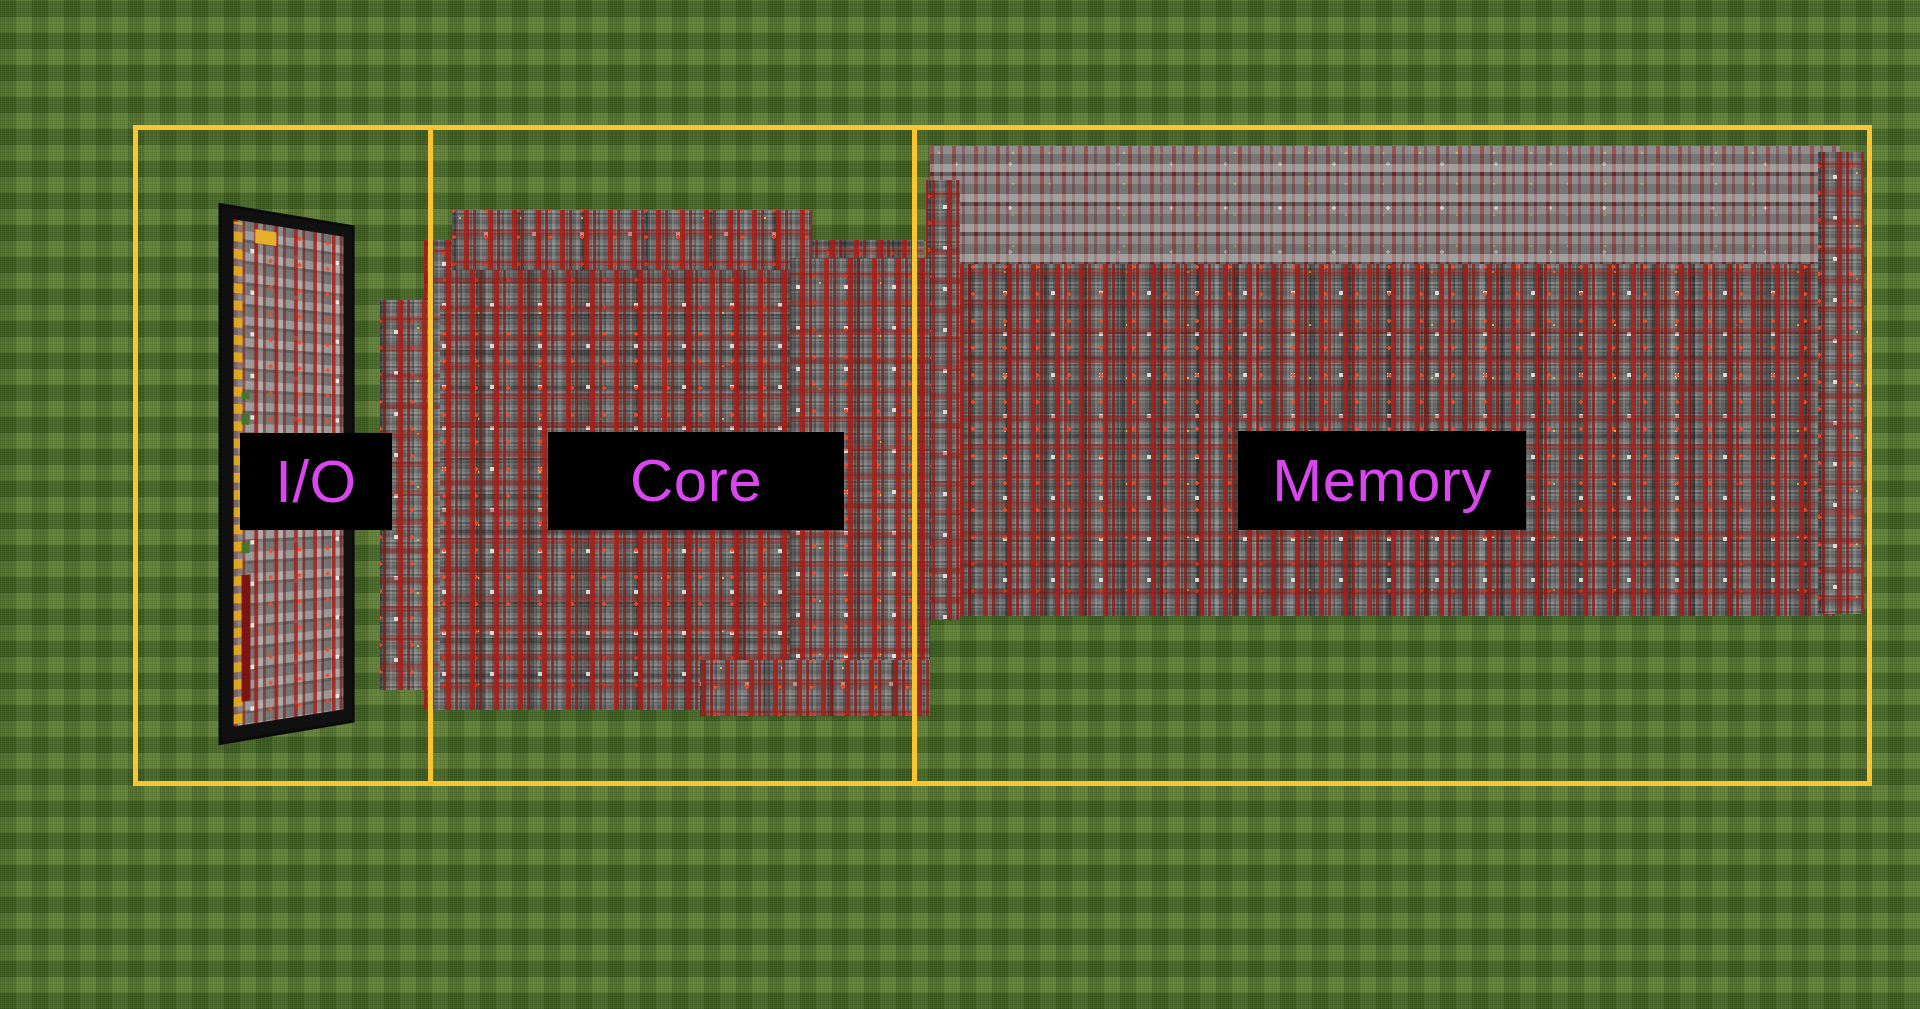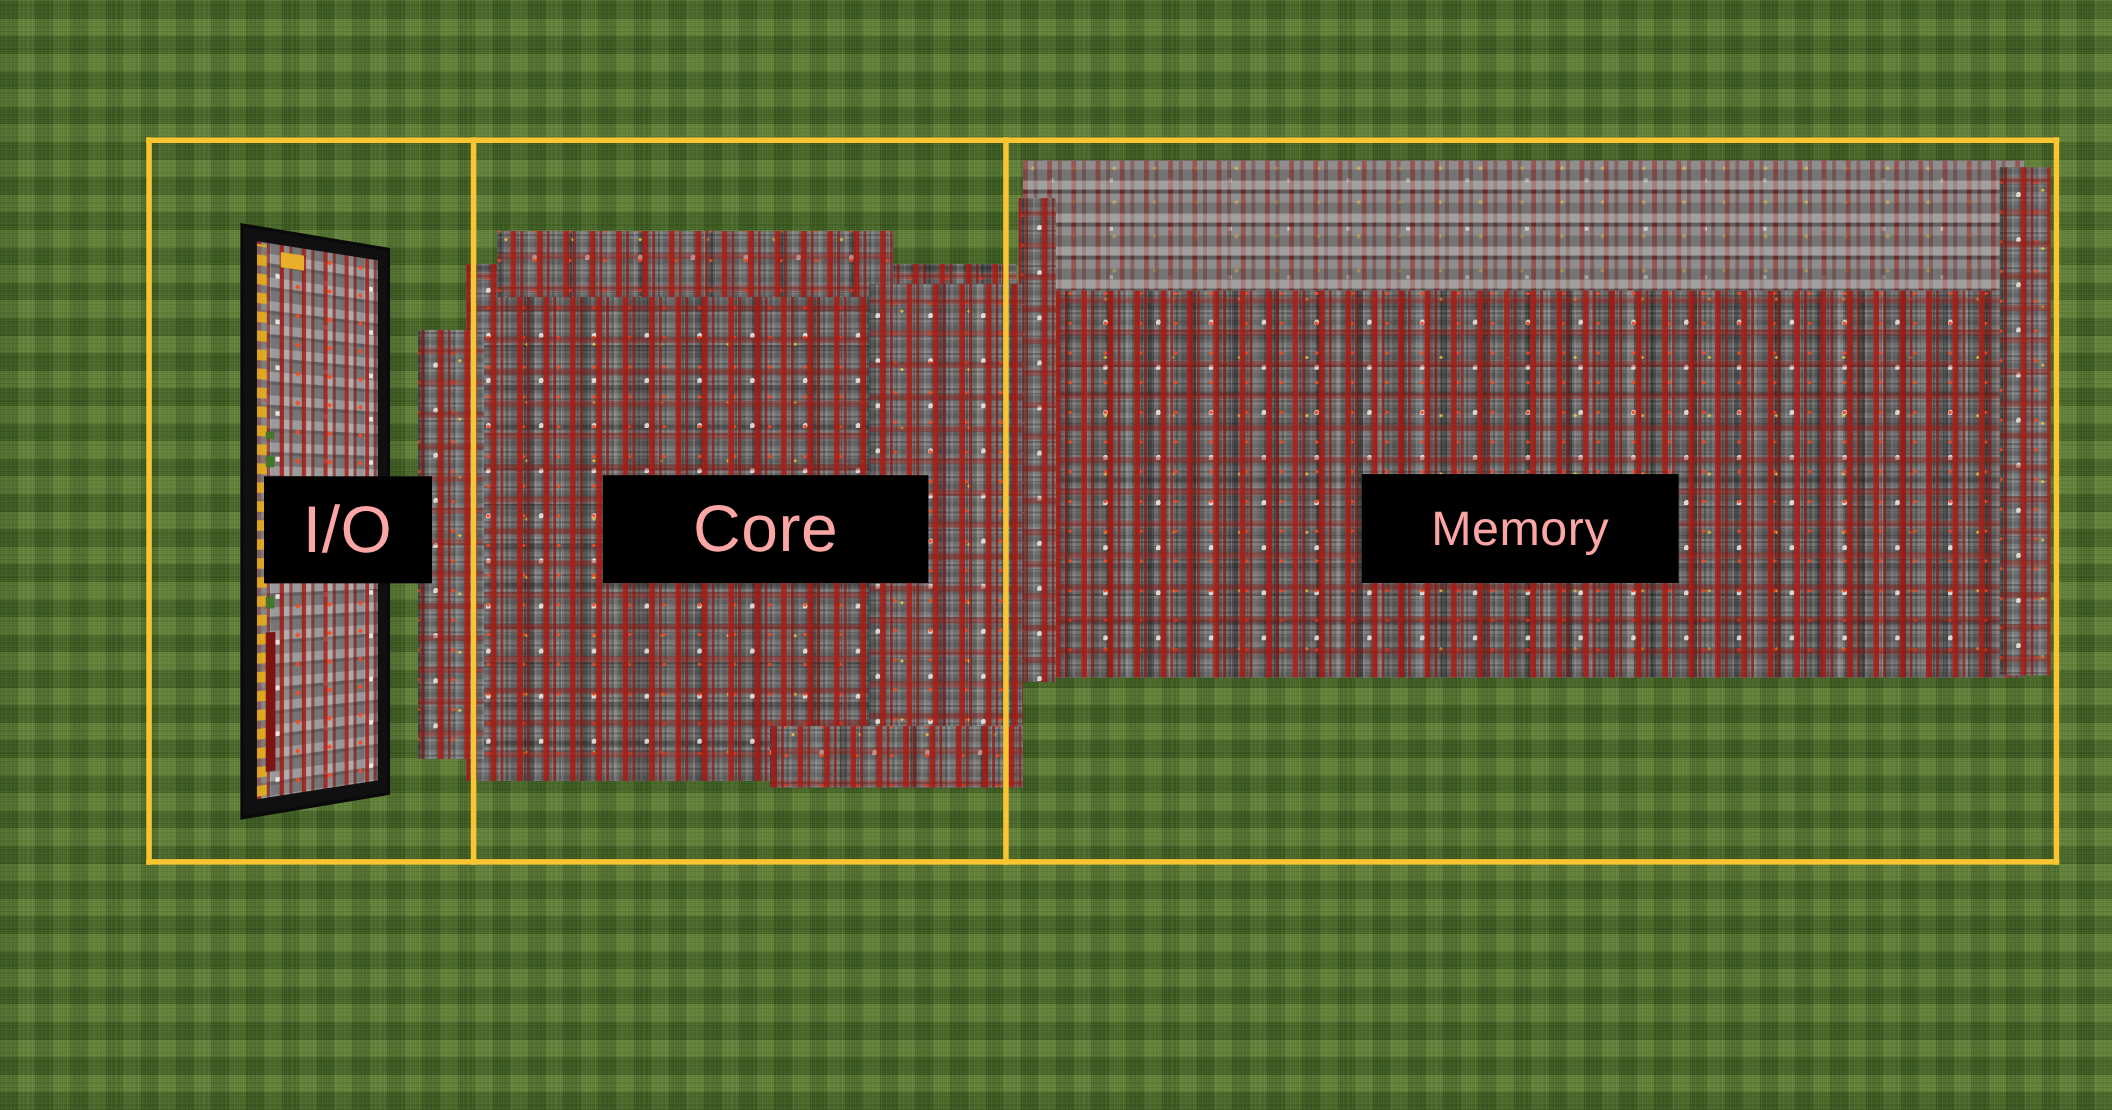--- a/index.html
+++ b/index.html
@@ -241,21 +241,21 @@
     background: #fbc531;
   }
 
   
   .label-box {
     position: absolute;
     background: #000;
     display: flex;
     align-items: center;
     justify-content: center;
-    color: #fca5a5;
+    color: #d946ef;
     white-space: nowrap;
   }
   .label-box span {
     line-height: 1;
     letter-spacing: 0.5px;
   }
 </style>
 </head>
 <body>
 
@@ -314,16 +314,16 @@
 
   <div class="label-box" style="left:240px; top:433px; width:152px; height:97px;">
     <span style="font-size:60px;">I/O</span>
   </div>
 
   <div class="label-box" style="left:548px; top:432px; width:296px; height:98px;">
     <span style="font-size:60px;">Core</span>
   </div>
 
   <div class="label-box" style="left:1238px; top:431px; width:288px; height:99px;">
-    <span style="font-size:44px;">Memory</span>
+    <span style="font-size:60px;">Memory</span>
   </div>
 
 </div>
 
 </body></html>

